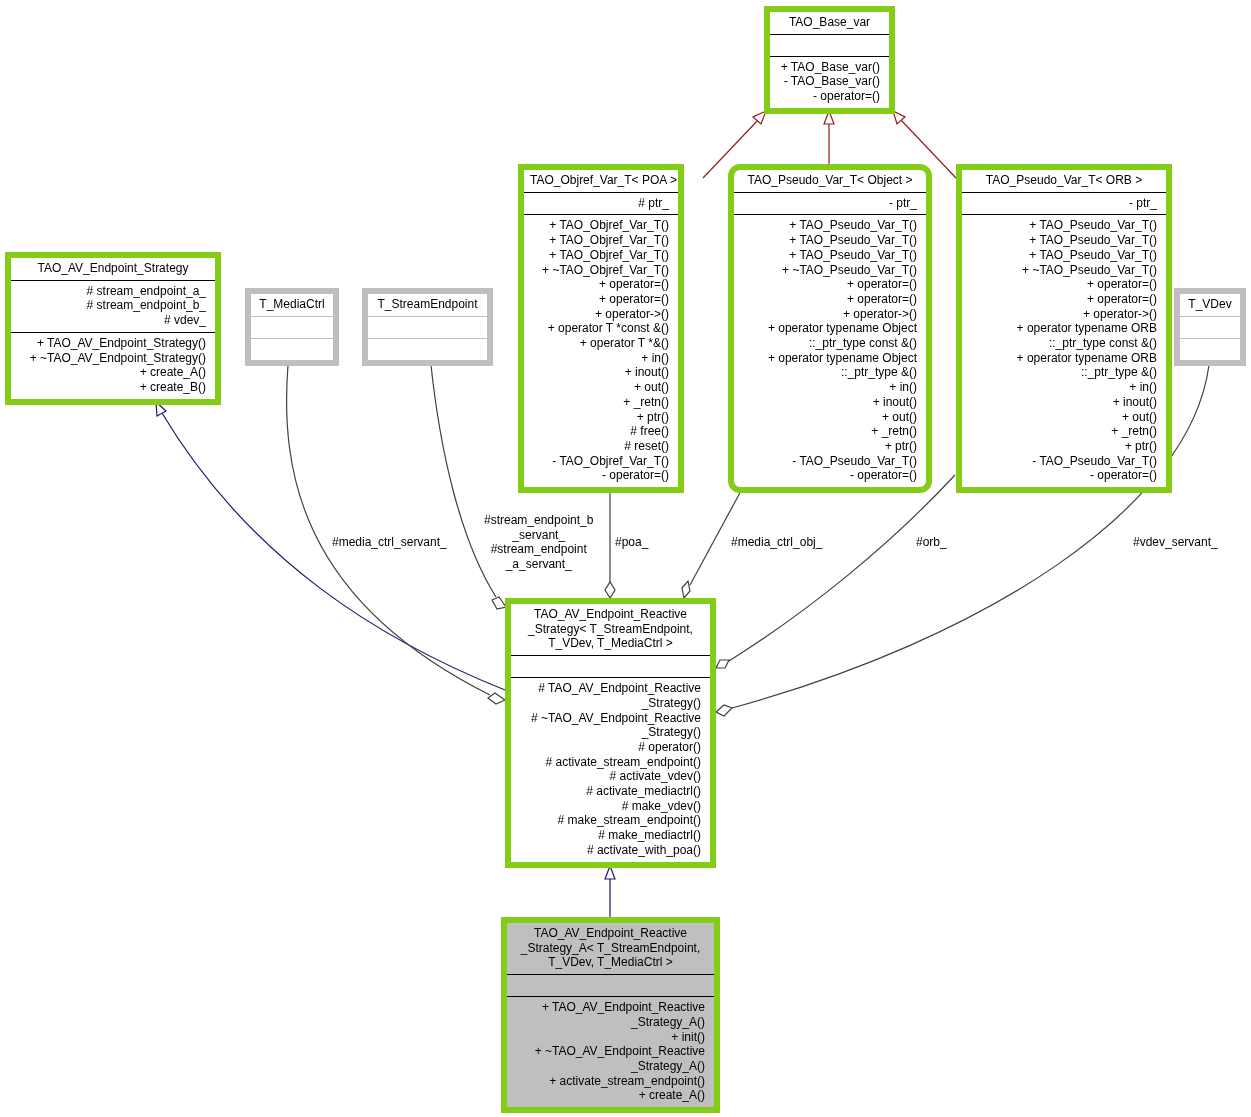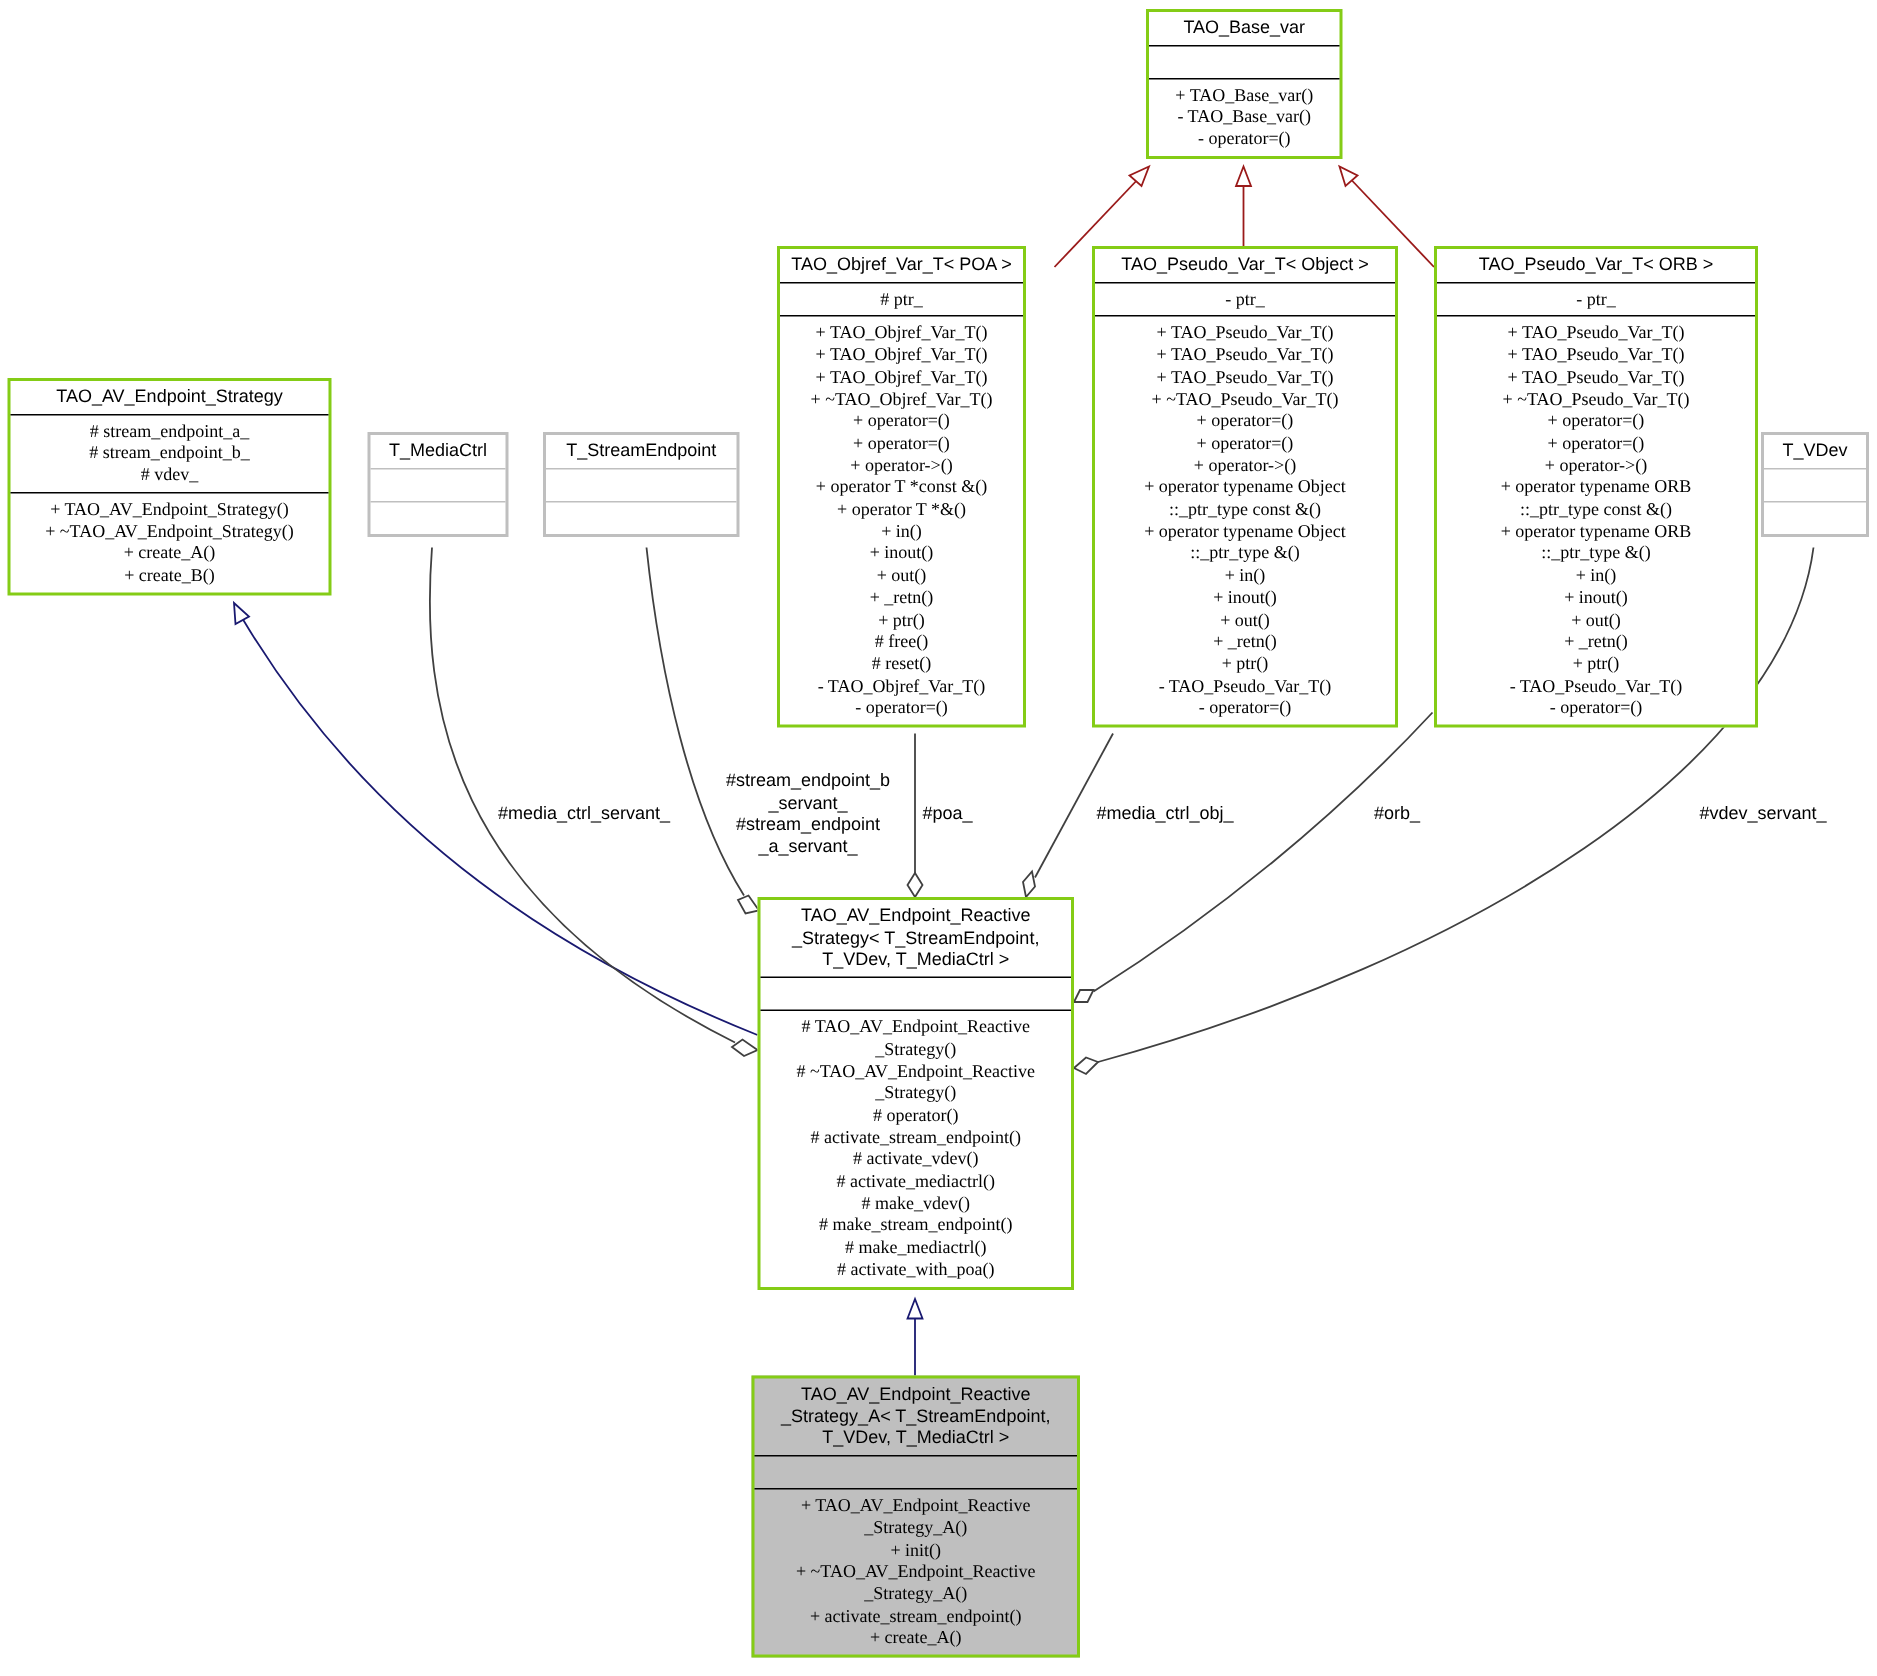--- a/index.html
+++ b/index.html
@@ -1,26 +1,26 @@
 <!DOCTYPE html>
 <html><head>
 <meta charset="utf-8">
 <style>
   html, body { margin: 0; padding: 0; background: #ffffff; }
   body { width: 1251px; height: 1117px; position: relative; overflow: hidden;
          font-family: "Liberation Sans", sans-serif; font-size: 12px; color: #000; }
   svg.edges { position: absolute; left: 0; top: 0; width: 1251px; height: 1117px; }
-  .node { position: absolute; background: #fff; border: 2px solid #84cc16; box-sizing: border-box; }
+  .node { position: absolute; background: #fff; border: 6px solid #84cc16; box-sizing: border-box; }
   .node.gray { border-color: #bfbfbf; }
   .node.gray .sec { border-color: #bfbfbf; }
   .node.focus { background: #bfbfbf; }
   .sec { border-top: 1px solid #000; padding: 3px 9px 4px 9px; line-height: 14.7px; white-space: pre; }
   .sec.title { border-top: none; text-align: center; padding: 3px 6px 4px 6px; }
   .sec.empty { height: 22px; padding: 0; box-sizing: border-box; }
-  .sec.left { text-align: center; font-family: Liberation Serif, serif; }
+  .sec.left { text-align: right; }
   .lbl { position: absolute; font-size: 12px; line-height: 14.7px; white-space: pre; text-align: center; }
 </style>
 </head>
 <body>
 
 <svg class="edges" xmlns="http://www.w3.org/2000/svg">
 
   <g>
     <path d="M703,178 L760,118" stroke="#9a1a1a" fill="none" stroke-width="1.2"></path>
     <polygon points="766,111 753,117 761,124" fill="#fff" stroke="#9a1a1a" stroke-width="1.2"></polygon>
@@ -75,21 +75,21 @@
   <div class="sec empty"></div>
   <div class="sec left"><div>+ TAO_Base_var()</div><div>- TAO_Base_var()</div><div>- operator=()</div></div>
 </div>
 
 <div class="node" style="left:518px; top:164px; width:166px;">
   <div class="sec title">TAO_Objref_Var_T&lt; POA &gt;</div>
   <div class="sec left"><div># ptr_</div></div>
   <div class="sec left"><div>+ TAO_Objref_Var_T()</div><div>+ TAO_Objref_Var_T()</div><div>+ TAO_Objref_Var_T()</div><div>+ ~TAO_Objref_Var_T()</div><div>+ operator=()</div><div>+ operator=()</div><div>+ operator-&gt;()</div><div>+ operator T *const &amp;()</div><div>+ operator T *&amp;()</div><div>+ in()</div><div>+ inout()</div><div>+ out()</div><div>+ _retn()</div><div>+ ptr()</div><div># free()</div><div># reset()</div><div>- TAO_Objref_Var_T()</div><div>- operator=()</div></div>
 </div>
 
-<div class="node" style="left:728px; top:164px; width:204px;">
+<div class="node" style="left:728px; top:164px; width:204px;border-radius:12px;">
   <div class="sec title">TAO_Pseudo_Var_T&lt; Object &gt;</div>
   <div class="sec left"><div>- ptr_</div></div>
   <div class="sec left"><div>+ TAO_Pseudo_Var_T()</div><div>+ TAO_Pseudo_Var_T()</div><div>+ TAO_Pseudo_Var_T()</div><div>+ ~TAO_Pseudo_Var_T()</div><div>+ operator=()</div><div>+ operator=()</div><div>+ operator-&gt;()</div><div>+ operator typename Object</div><div>::_ptr_type const &amp;()</div><div>+ operator typename Object</div><div>::_ptr_type &amp;()</div><div>+ in()</div><div>+ inout()</div><div>+ out()</div><div>+ _retn()</div><div>+ ptr()</div><div>- TAO_Pseudo_Var_T()</div><div>- operator=()</div></div>
 </div>
 
 <div class="node" style="left:956px; top:164px; width:216px;">
   <div class="sec title">TAO_Pseudo_Var_T&lt; ORB &gt;</div>
   <div class="sec left"><div>- ptr_</div></div>
   <div class="sec left"><div>+ TAO_Pseudo_Var_T()</div><div>+ TAO_Pseudo_Var_T()</div><div>+ TAO_Pseudo_Var_T()</div><div>+ ~TAO_Pseudo_Var_T()</div><div>+ operator=()</div><div>+ operator=()</div><div>+ operator-&gt;()</div><div>+ operator typename ORB</div><div>::_ptr_type const &amp;()</div><div>+ operator typename ORB</div><div>::_ptr_type &amp;()</div><div>+ in()</div><div>+ inout()</div><div>+ out()</div><div>+ _retn()</div><div>+ ptr()</div><div>- TAO_Pseudo_Var_T()</div><div>- operator=()</div></div>
 </div>

